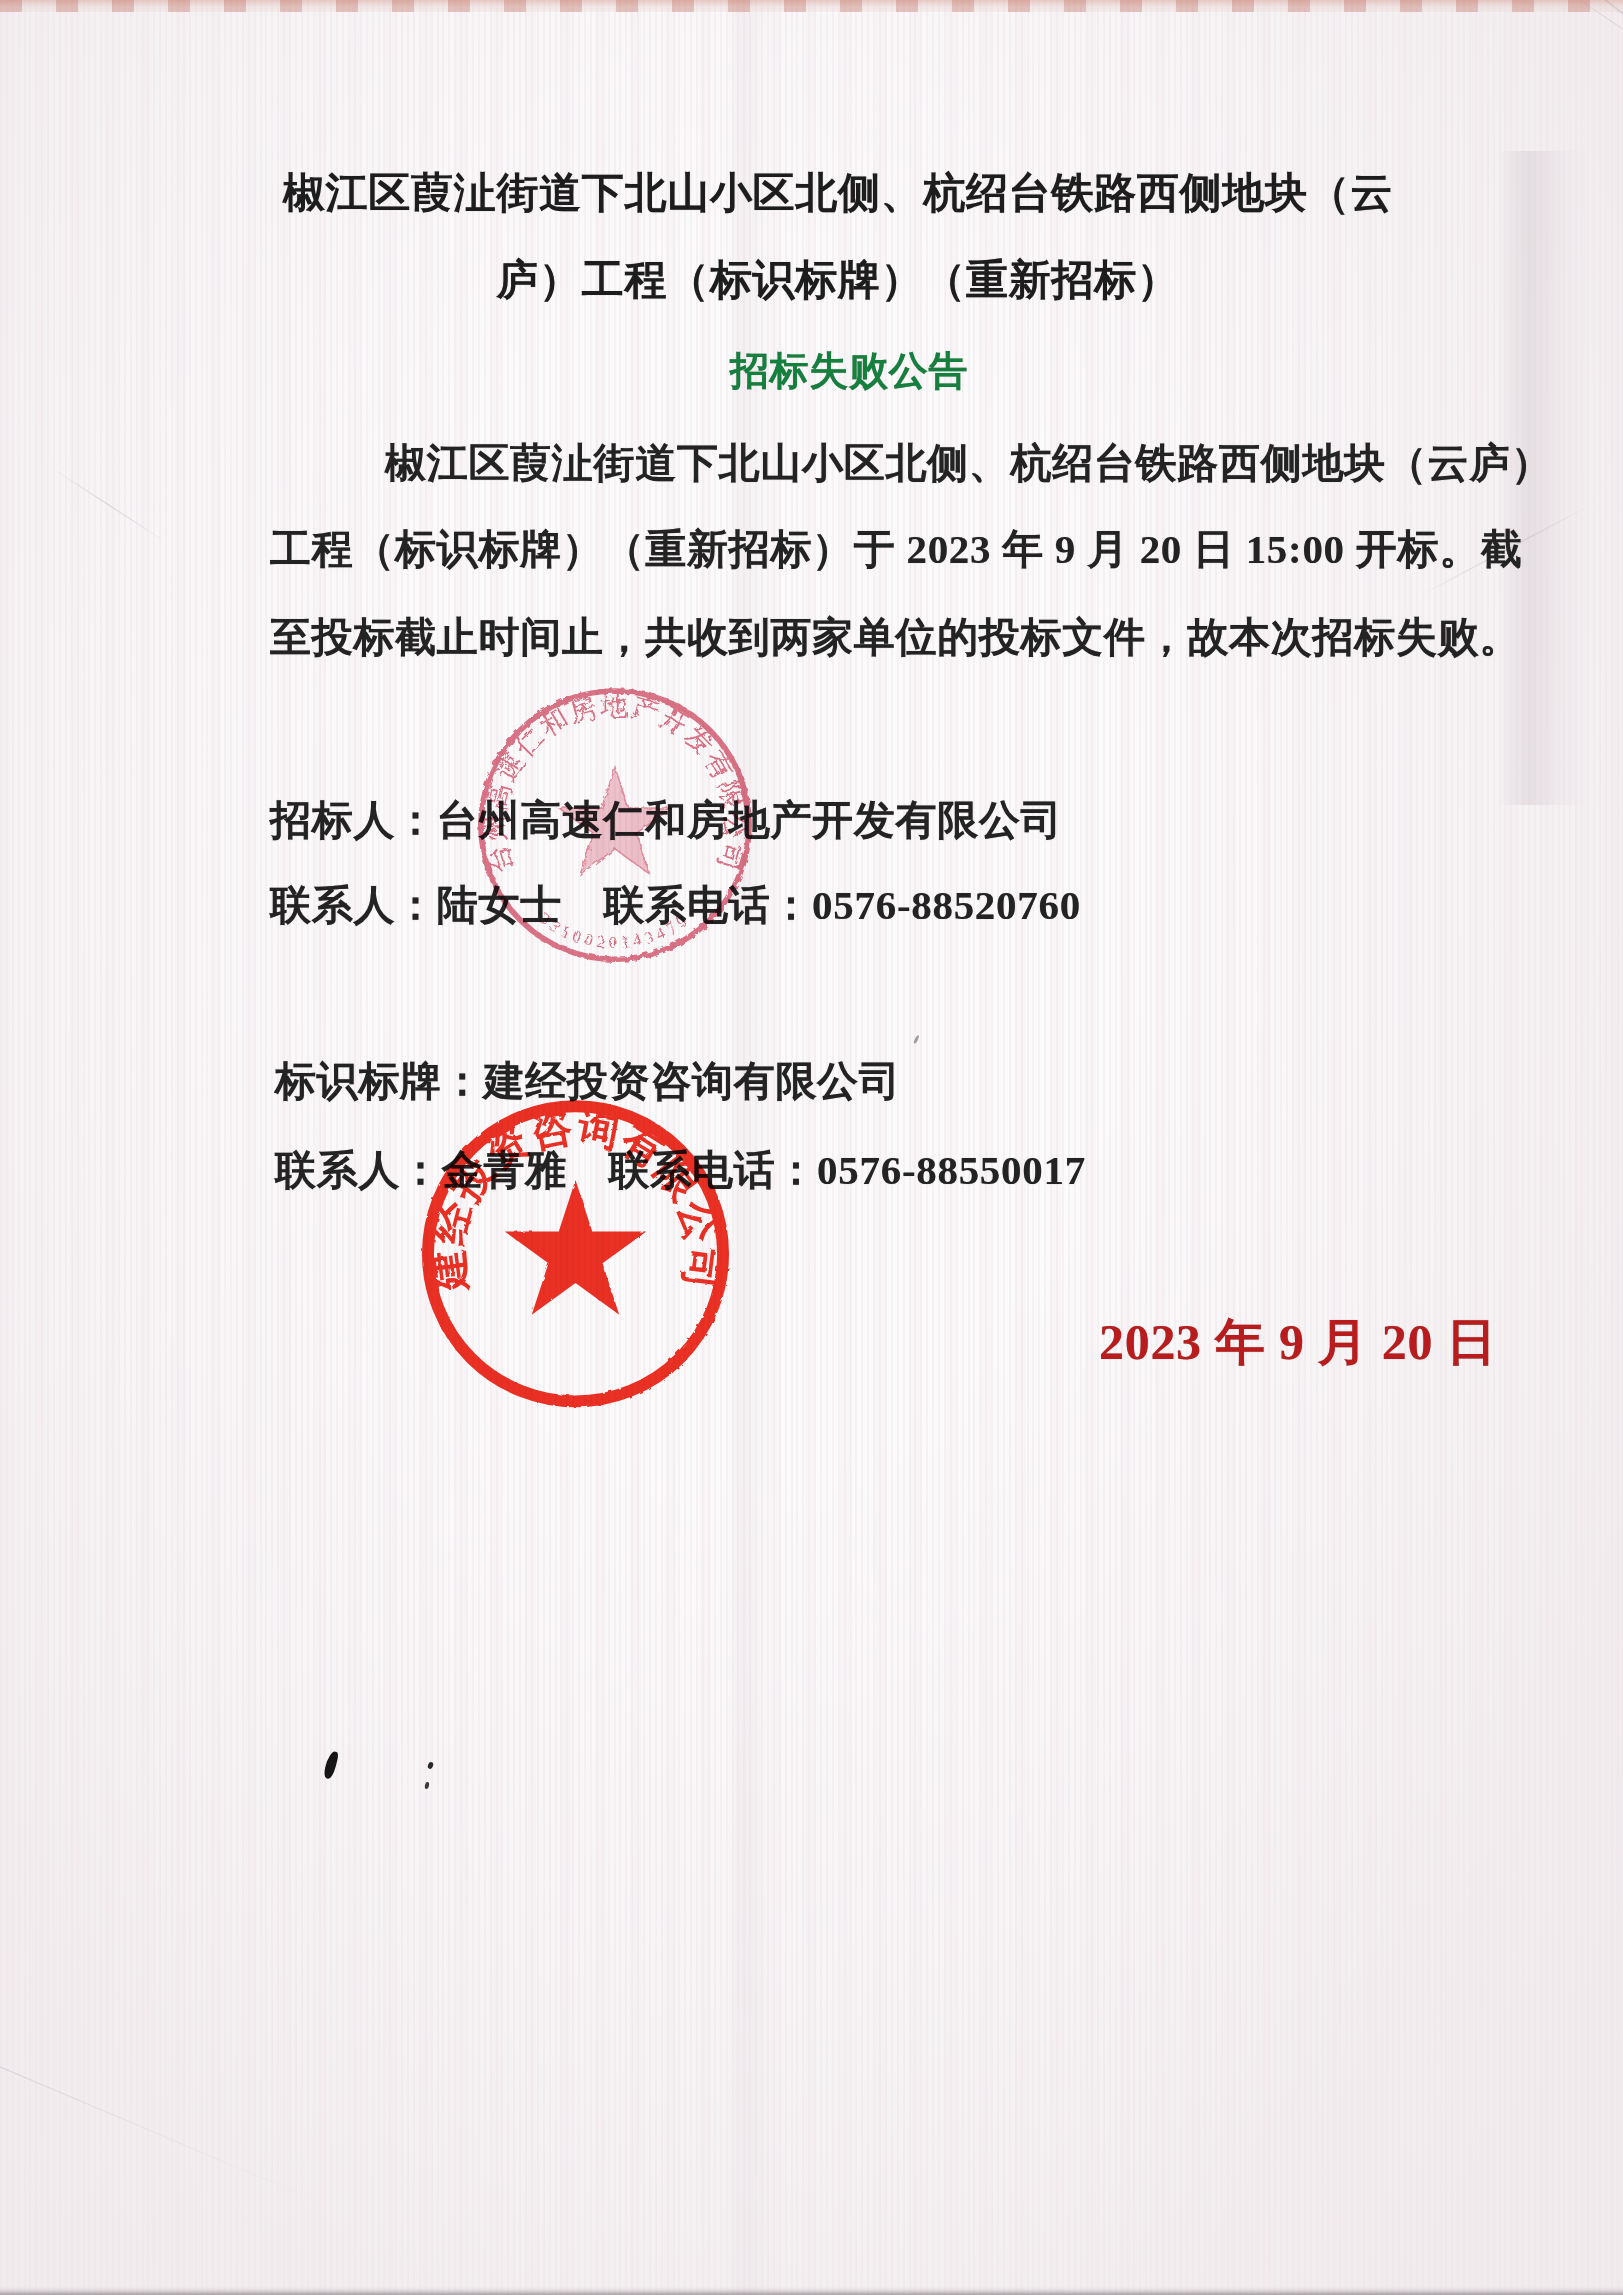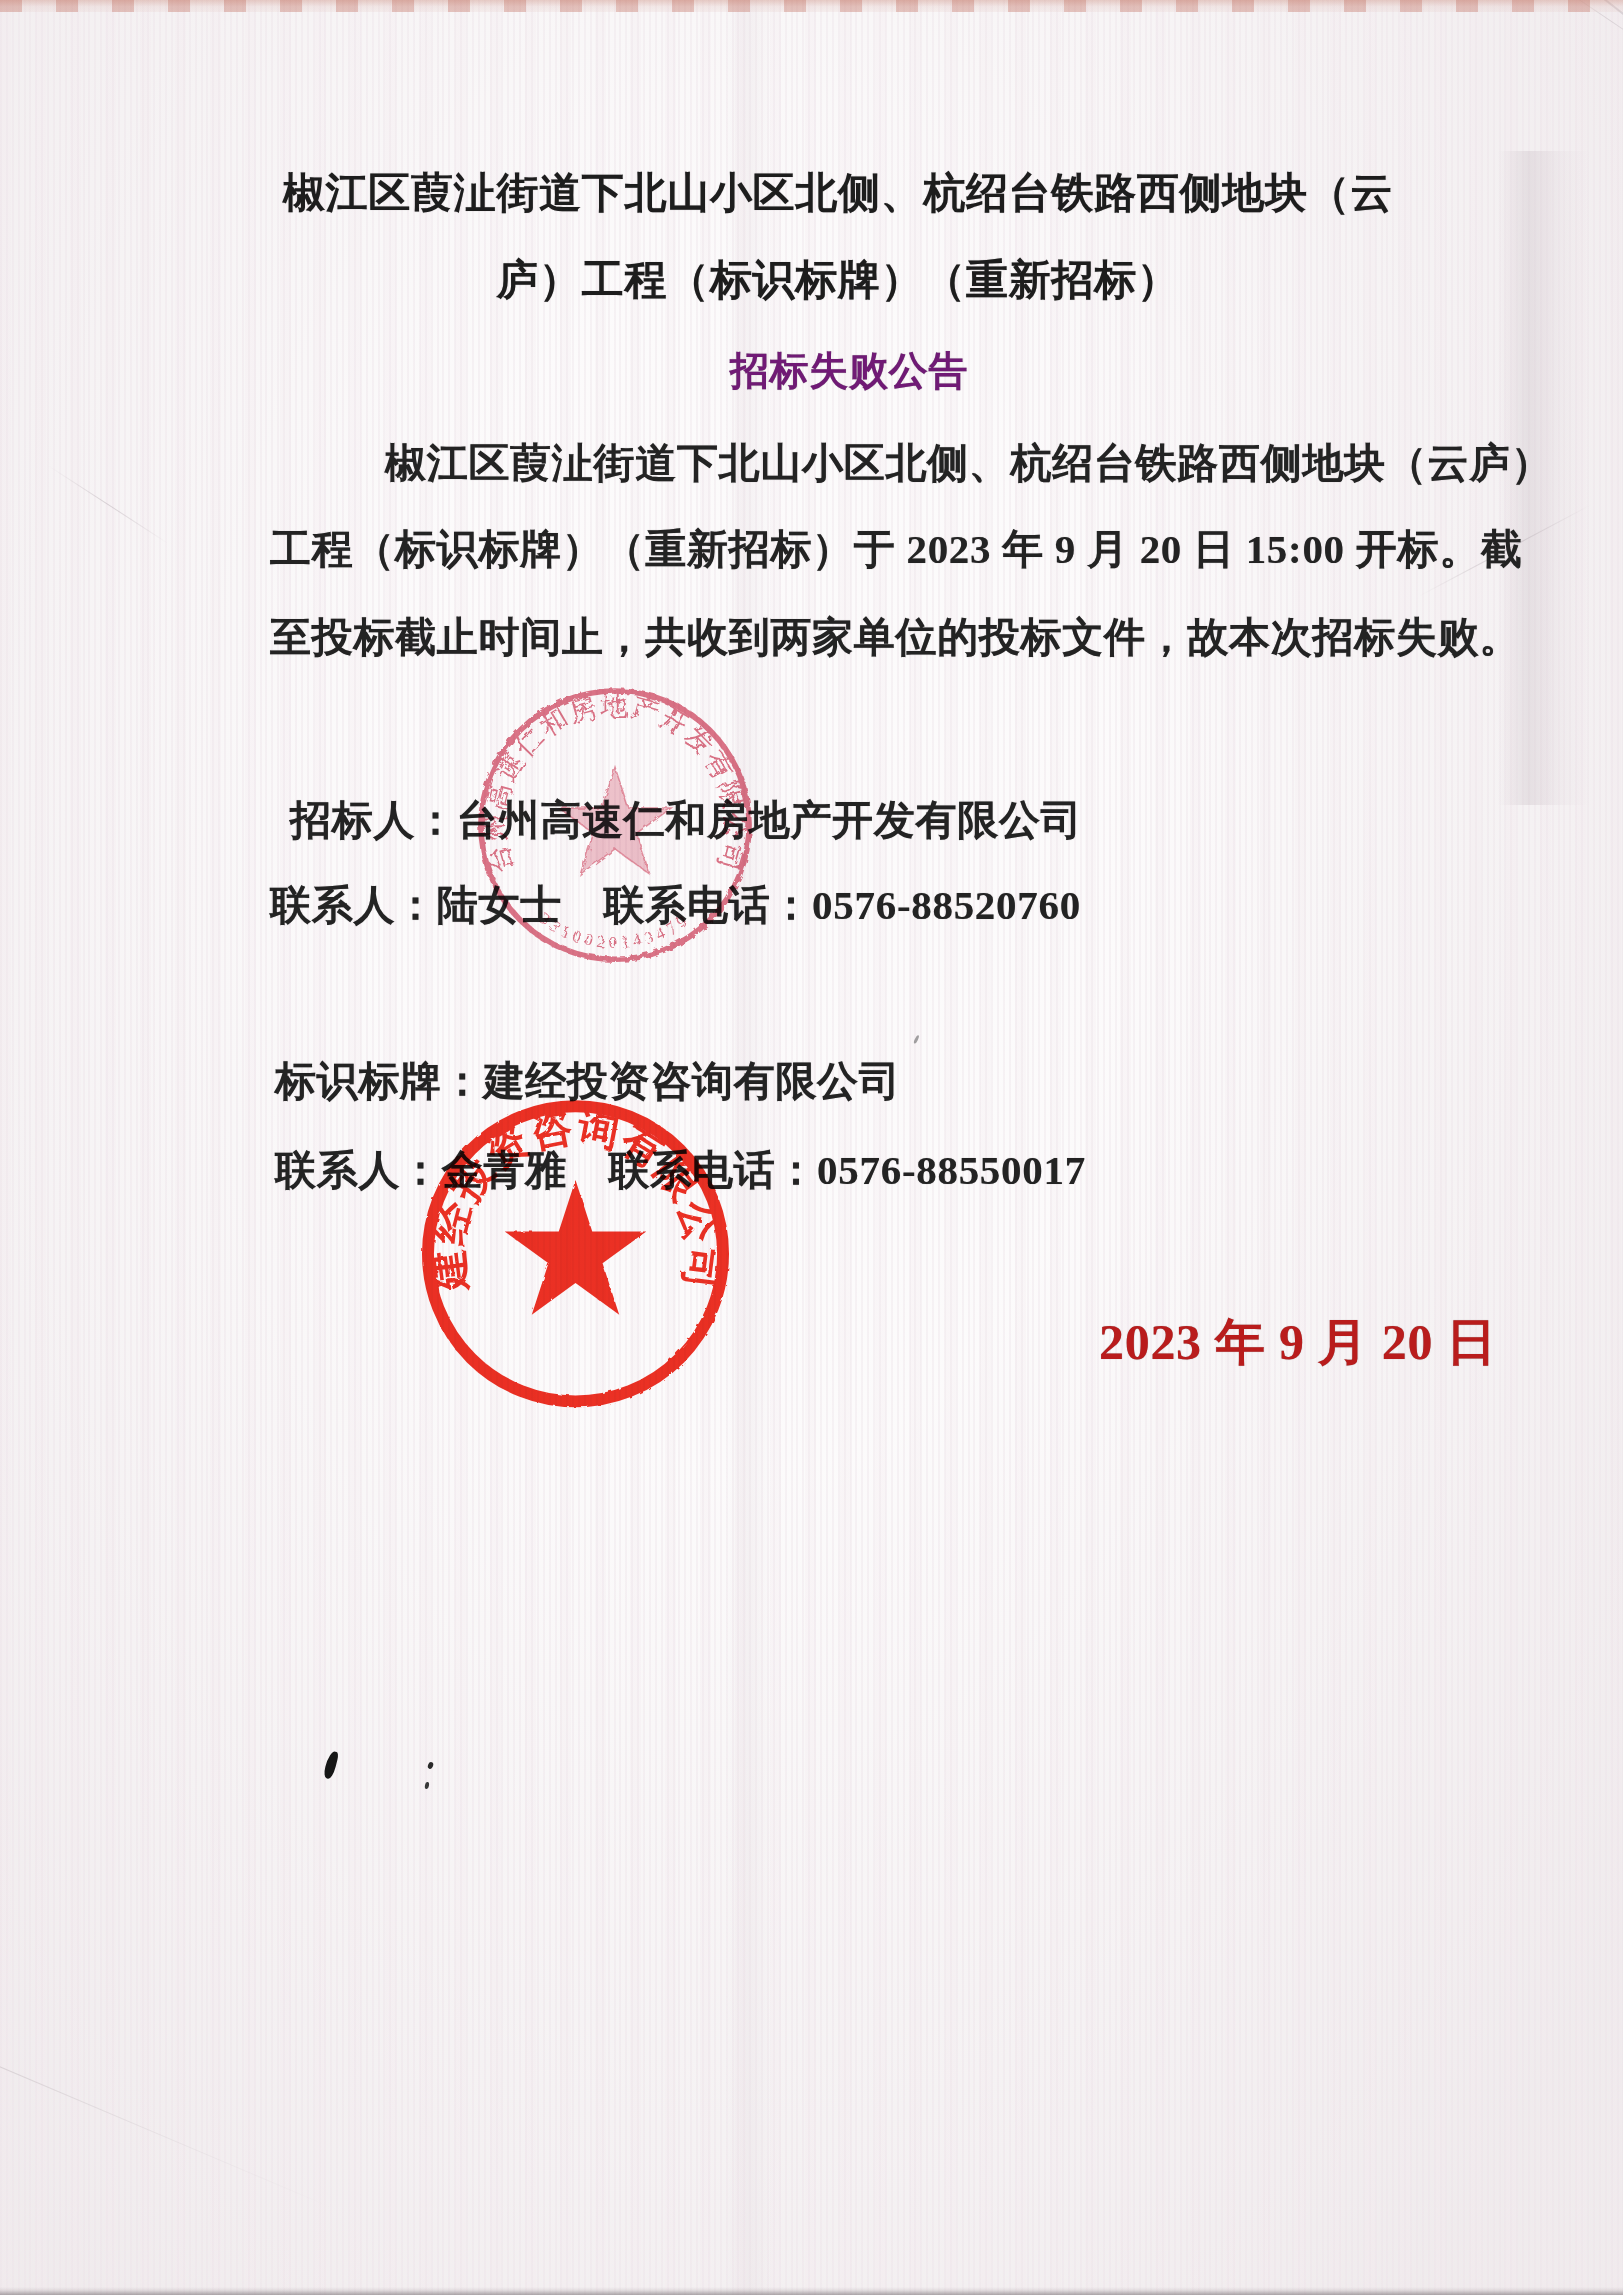--- a/index.html
+++ b/index.html
@@ -44,21 +44,21 @@
   }
   .doc-title {
     font-weight: 700; font-size: 42px; line-height: 52px;
     width: 1132px; left: 272px; text-align: center;
     color: #1d1d1d;
     font-family: Liberation Mono, monospace;
   }
   .doc-subtitle {
     font-weight: 700; font-size: 39px; line-height: 50px;
     width: 1132px; left: 283px; text-align: center;
-    color: #701a75;
+    color: #15803d;
     font-family: Liberation Serif, serif;
   }
   .body-line { font-weight: 600; font-size: 41px; line-height: 52px; color: #232323; }
   .date-line { font-weight: 600; font-size: 50px; line-height: 48px; color: #b91c1c; }
   .stamp { position: absolute; z-index: 3; mix-blend-mode: multiply; pointer-events: none; }
   .stamp svg { display: block; }
   .seal-text { font-family: "Liberation Serif", "DejaVu Serif", serif; }
   .ink-mark { position: absolute; z-index: 2; pointer-events: none; }
 </style>
 </head>
@@ -75,21 +75,21 @@
 <div class="crease" style="left:726px; top:0px; width:46px; height:2295px; background:linear-gradient(90deg,transparent,rgba(228,219,224,0.30),transparent);"></div>
 
 <div class="textline doc-title" style="top:170px;">椒江区葭沚街道下北山小区北侧、杭绍台铁路西侧地块（云</div>
 <div class="textline doc-title" style="top:257px;">庐）工程（标识标牌）（重新招标）</div>
 <div class="textline doc-subtitle" style="top:346px;">招标失败公告</div>
 
 <div class="textline body-line" style="left:353px; top:437px;margin-left:32px;">椒江区葭沚街道下北山小区北侧、杭绍台铁路西侧地块（云庐）</div>
 <div class="textline body-line" style="left:270px; top:523px;">工程（标识标牌）（重新招标）于 2023 年 9 月 20 日 15:00 开标。截</div>
 <div class="textline body-line" style="left:270px; top:611px;text-align:right;">至投标截止时间止，共收到两家单位的投标文件，故本次招标失败。</div>
 
-<div class="textline body-line" style="left:270px; top:794px;margin-left:20px;">招标人：台州高速仁和房地产开发有限公司</div>
+<div class="textline body-line" style="left:270px; top:794px;">招标人：台州高速仁和房地产开发有限公司</div>
 <div class="textline body-line" style="left:270px; top:879px;">联系人：陆女士　联系电话：0576-88520760</div>
 
 <div class="textline body-line" style="left:275px; top:1055px;">标识标牌：建经投资咨询有限公司</div>
 <div class="textline body-line" style="left:275px; top:1144px;">联系人：金青雅　联系电话：0576-88550017</div>
 
 <div class="textline date-line" style="left:1099px; top:1318px;">2023 年 9 月 20 日</div>
 
 <div class="stamp" style="left:466px; top:673px; width:298px; height:298px; opacity:0.82;">
   <svg width="298" height="298" viewBox="0 0 480 480">
     <defs>

